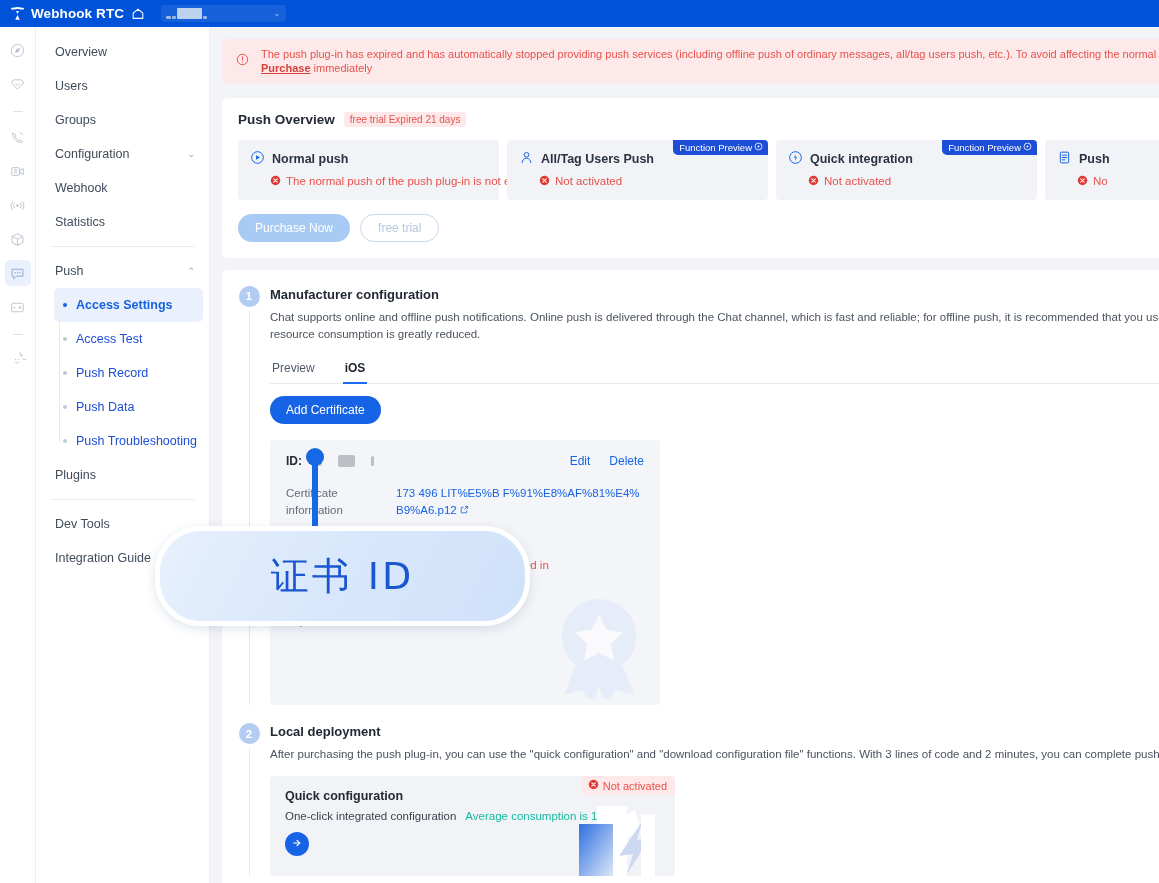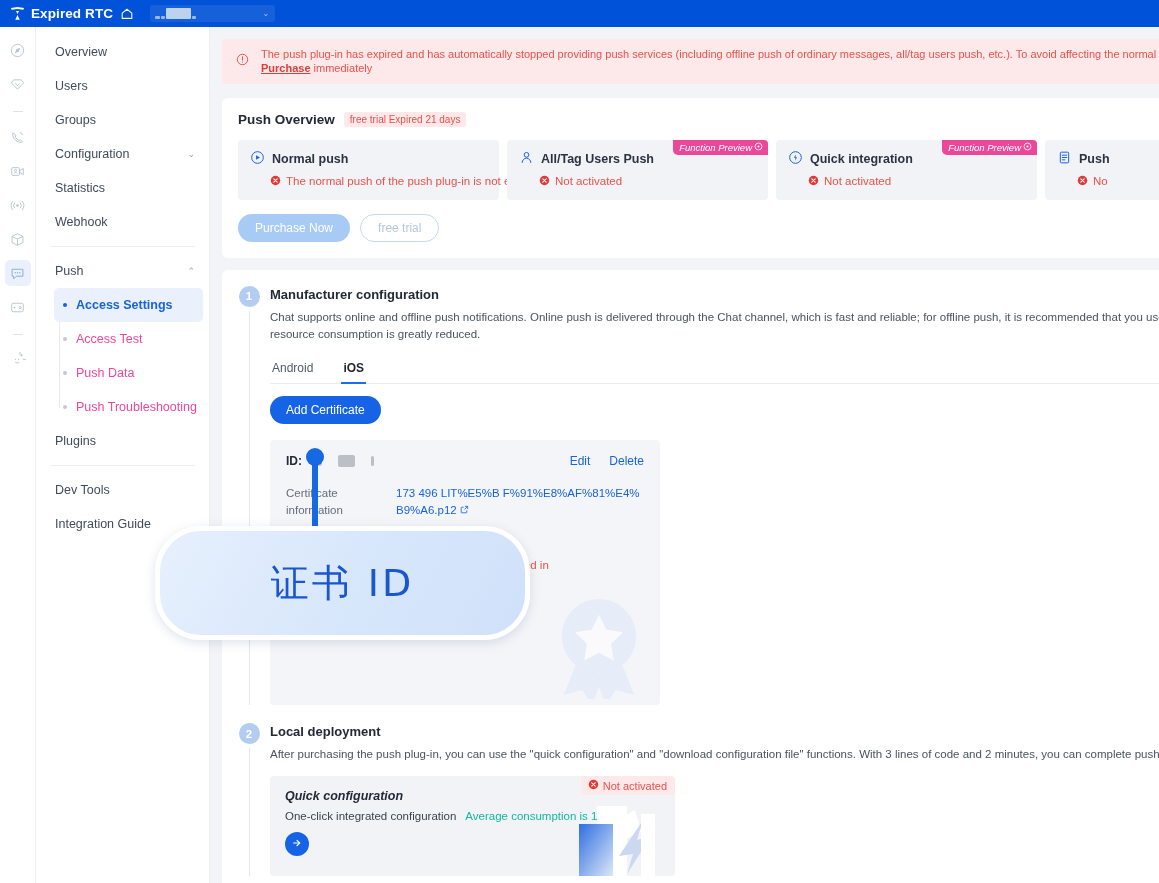--- a/index.html
+++ b/index.html
@@ -70,21 +70,21 @@
   .nav-item .caret { font-size: 9px; color: #9aa4b2; }
   .nav-divider { height: 1px; background: #eceef1; margin: 7px 14px 7px 14px; }
   .sub-wrap { position: relative; padding-left: 10px; }
   .sub-line {
     position: absolute; left: 23px; top: 4px; bottom: 16px;
     width: 1px; background: #e7eaef;
   }
   .sub-item {
     height: 34px; display: flex; align-items: center; gap: 9px;
     margin: 0 6px 0 8px; padding-left: 9px; border-radius: 5px;
-    font-size: 12.5px; color: #ec4899; position: relative;
+    font-size: 12.5px; color: #1d4ed8; position: relative;
   }
   .sub-item .dot {
     width: 4px; height: 4px; border-radius: 50%;
     background: #c2c9d4; flex: none;
   }
   .sub-item.active { background: #eaf1fd; color: #1762dd; font-weight: 600; }
   .sub-item.active .dot { background: #1762dd; }
 
   
   .main {
@@ -129,23 +129,23 @@
     font-size: 12.5px; font-weight: 700; color: #2b3340;
     white-space: nowrap;
   }
   .ov-card-status {
     margin-top: 7px; margin-left: 20px;
     display: flex; align-items: center; gap: 5px;
     font-size: 11.5px; color: #e8524c; white-space: nowrap;
   }
   .preview-tag {
     position: absolute; top: 0; right: 0;
-    background: #ec4899; color: #fff; font-size: 9.5px;
+    background: #1d4ed8; color: #fff; font-size: 9.5px;
     padding: 2px 5px 2px 6px; border-radius: 0 4px 0 5px;
-    display: flex; align-items: center; gap: 2px; white-space: nowrap; font-style: italic;
+    display: flex; align-items: center; gap: 2px; white-space: nowrap;
   }
   .ov-actions { display: flex; gap: 10px; margin-top: 14px; }
   .btn-primary-soft {
     background: #a8cbf5; color: #ffffff; border: none;
     font-size: 12px; border-radius: 14px; padding: 0 17px;
     font-family: inherit;
   }
   .btn-ghost {
     background: #ffffff; color: #b7c6dc; border: 1px solid #c9d8ee;
     font-size: 12px; border-radius: 14px; padding: 6px 17px;
@@ -207,21 +207,21 @@
     margin-top: 12px; width: 405px; height: 100px;
     background: #f1f3f7; border-radius: 4px;
     padding: 13px 15px; position: relative; overflow: hidden;
   }
   .deploy-tag {
     position: absolute; top: 0; right: 0;
     background: #fde9e9; color: #e8524c; font-size: 11px;
     padding: 3px 8px 3px 7px; border-radius: 0 4px 0 5px;
     display: flex; align-items: center; gap: 4px; white-space: nowrap;
   }
-  .deploy-title { font-size: 12.5px; font-weight: 700; color: #232a35; font-style: italic; }
+  .deploy-title { font-size: 12.5px; font-weight: 700; color: #232a35; }
   .deploy-sub { margin-top: 7px; font-size: 11.5px; color: #3b434f; display: flex; gap: 9px; }
   .deploy-sub .hl { color: #15b8a0; }
   .arrow-btn {
     margin-top: 10px; width: 24px; height: 24px; border-radius: 50%;
     background: #1763e5; border: none; color: #fff;
     display: flex; align-items: center; justify-content: center;
     font-family: inherit;
   }
   .deploy-art { position: absolute; right: 0; bottom: 0; width: 96px; height: 80px; }
 
@@ -230,21 +230,21 @@
     position: absolute; left: 306px; top: 448px;
     width: 18px; height: 18px; border-radius: 50%;
     background: #1668e3; z-index: 60;
   }
   .anno-stem {
     position: absolute; left: 312px; top: 460px;
     width: 6px; height: 90px; background: #1668e3; z-index: 59;
   }
   .anno-bubble {
     position: absolute; left: 155px; top: 526px;
-    width: 375px; height: 114px;
+    width: 375px; height: 100px;
     border-radius: 46px;
     background: linear-gradient(118deg, #e7f0fd 0%, #d9e8fb 45%, #cfe1fa 100%);
     border: 5px solid #ffffff;
     box-shadow: 0 3px 11px rgba(60,90,140,.17);
     display: flex; align-items: center; justify-content: center;
     z-index: 61;
   }
   .anno-text {
     font-family: "DejaVu Sans", sans-serif;
     font-size: 38px; color: #1a56d0; letter-spacing: 3px;
@@ -255,21 +255,21 @@
 <body>
 
 <div class="topbar">
   <span class="logo-mark">
     <svg viewBox="0 0 16 16" width="15" height="15">
       <path d="M1 2.2 L8 1 L15 2.2 L14.2 4 L8 3.1 L1.8 4 Z" fill="#fff"></path>
       <path d="M6.4 5.2 L9.6 5.2 L8 8.4 Z" fill="#fff"></path>
       <path d="M8 9.6 L10.4 14.6 L5.6 14.6 Z" fill="#fff"></path>
     </svg>
   </span>
-  <span class="brand-name">Expired RTC</span>
+  <span class="brand-name">Webhook RTC</span>
   <span class="home-icon">
     <svg viewBox="0 0 16 16" width="14" height="14" fill="none" stroke="#ffffff" stroke-width="1.2">
       <path d="M2.5 7 L8 2.6 L13.5 7 V13 H2.5 Z" stroke-linejoin="round"></path>
     </svg>
   </span>
   <div class="proj-select">
     <span class="proj-blur">
       <i style="width:5px;height:3px"></i>
         <i style="width:4px;height:3px"></i>
       <i style="width:25px;height:11px;background:#bcd2ef"></i>
@@ -358,42 +358,46 @@
     <span>Users</span>
   </div>
   <div class="nav-item">
     <span>Groups</span>
   </div>
   <div class="nav-item">
     <span>Configuration</span>
     <span class="caret">⌄</span>
   </div>
   <div class="nav-item">
+    <span>Webhook</span>
+  </div>
+  <div class="nav-item">
     <span>Statistics</span>
-  </div>
-  <div class="nav-item">
-    <span>Webhook</span>
   </div>
 
   <div class="nav-divider"></div>
 
   <div class="nav-item">
     <span>Push</span>
     <span class="caret">⌃</span>
   </div>
 
   <div class="sub-wrap">
     <div class="sub-line"></div>
     <div class="sub-item active">
       <span class="dot"></span>
       <span>Access Settings</span>
     </div>
     <div class="sub-item">
       <span class="dot"></span>
       <span>Access Test</span>
+    </div>
+    <div class="sub-item">
+      <span class="dot"></span>
+      <span>Push Record</span>
     </div>
     <div class="sub-item">
       <span class="dot"></span>
       <span>Push Data</span>
     </div>
     <div class="sub-item">
       <span class="dot"></span>
       <span>Push Troubleshooting</span>
     </div>
   </div>
@@ -551,21 +555,21 @@
         <div class="step-line"></div>
       </div>
       <div class="step-body">
         <div class="step-title">Manufacturer configuration</div>
         <div class="step-desc">
           <span>Chat supports online and offline push notifications. Online push is delivered through the Chat channel, which is fast and reliable; for offline push, it is recommended that you use the system-level push ch</span>
           <span>resource consumption is greatly reduced.</span>
         </div>
 
         <div class="tabs">
-          <div class="tab">Android</div>
+          <div class="tab">Preview</div>
           <div class="tab active">iOS</div>
         </div>
 
         <button class="btn-add">Add Certificate</button>
 
         <div class="cert-card">
           <div class="cert-head">
             <div class="cert-id">
               <span>ID:</span>
               <span class="redact" style="width:4px"></span>

